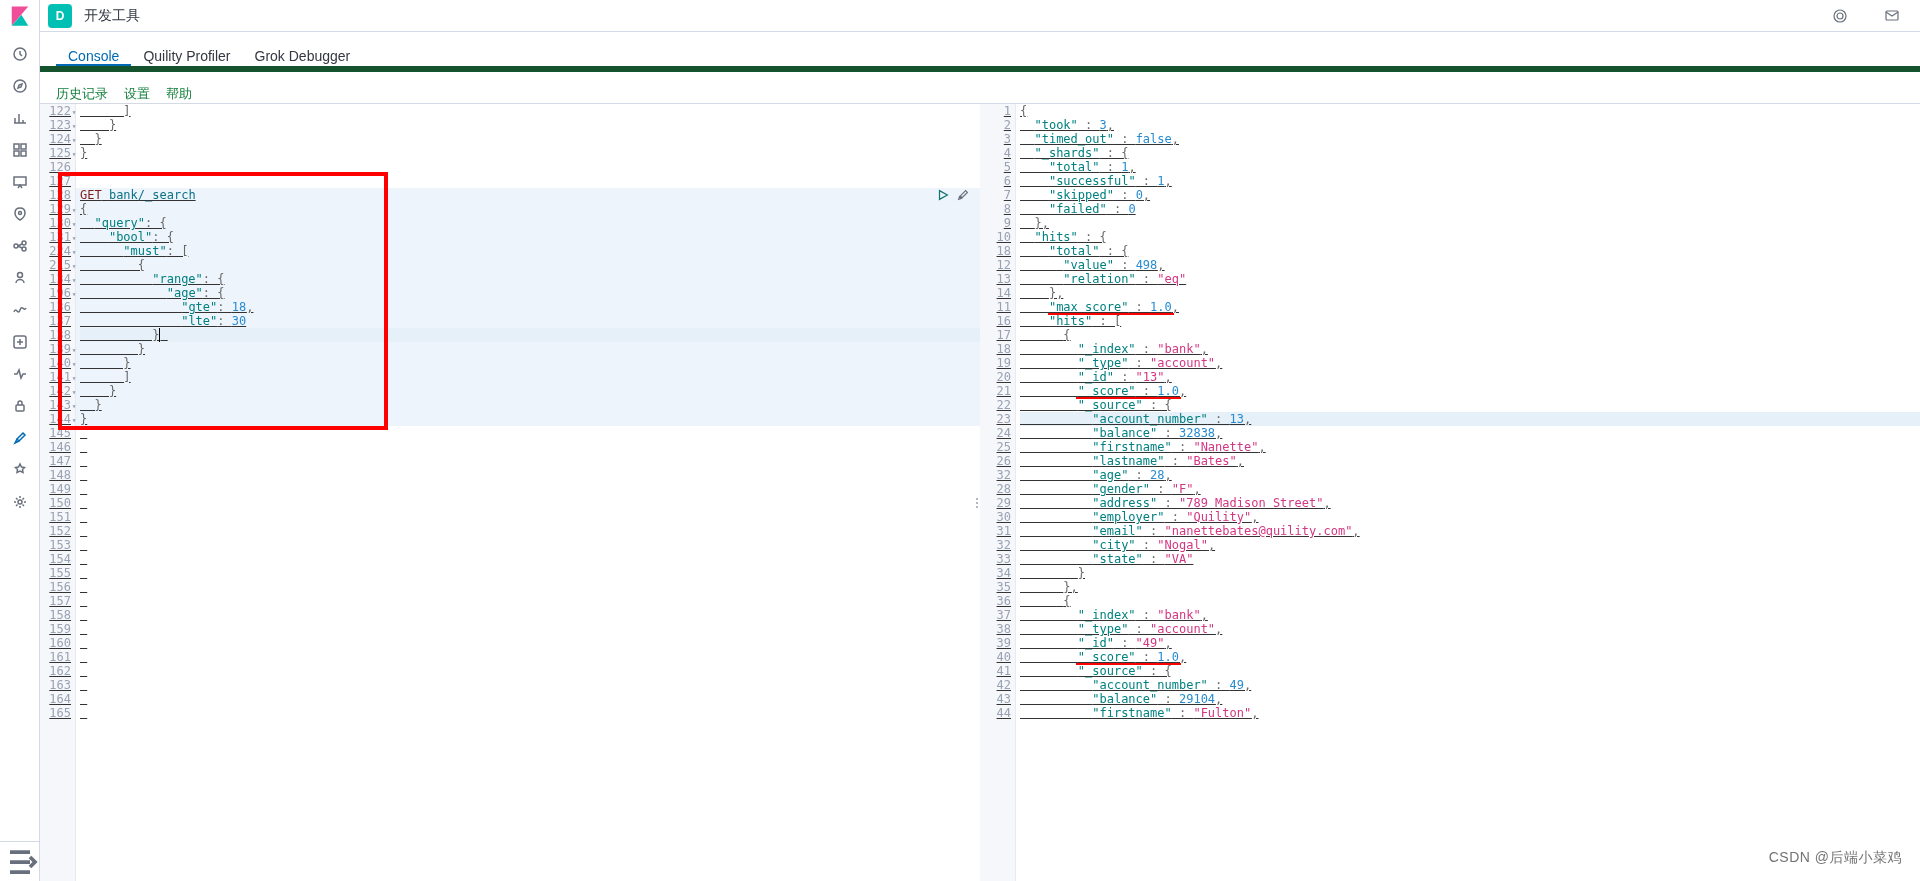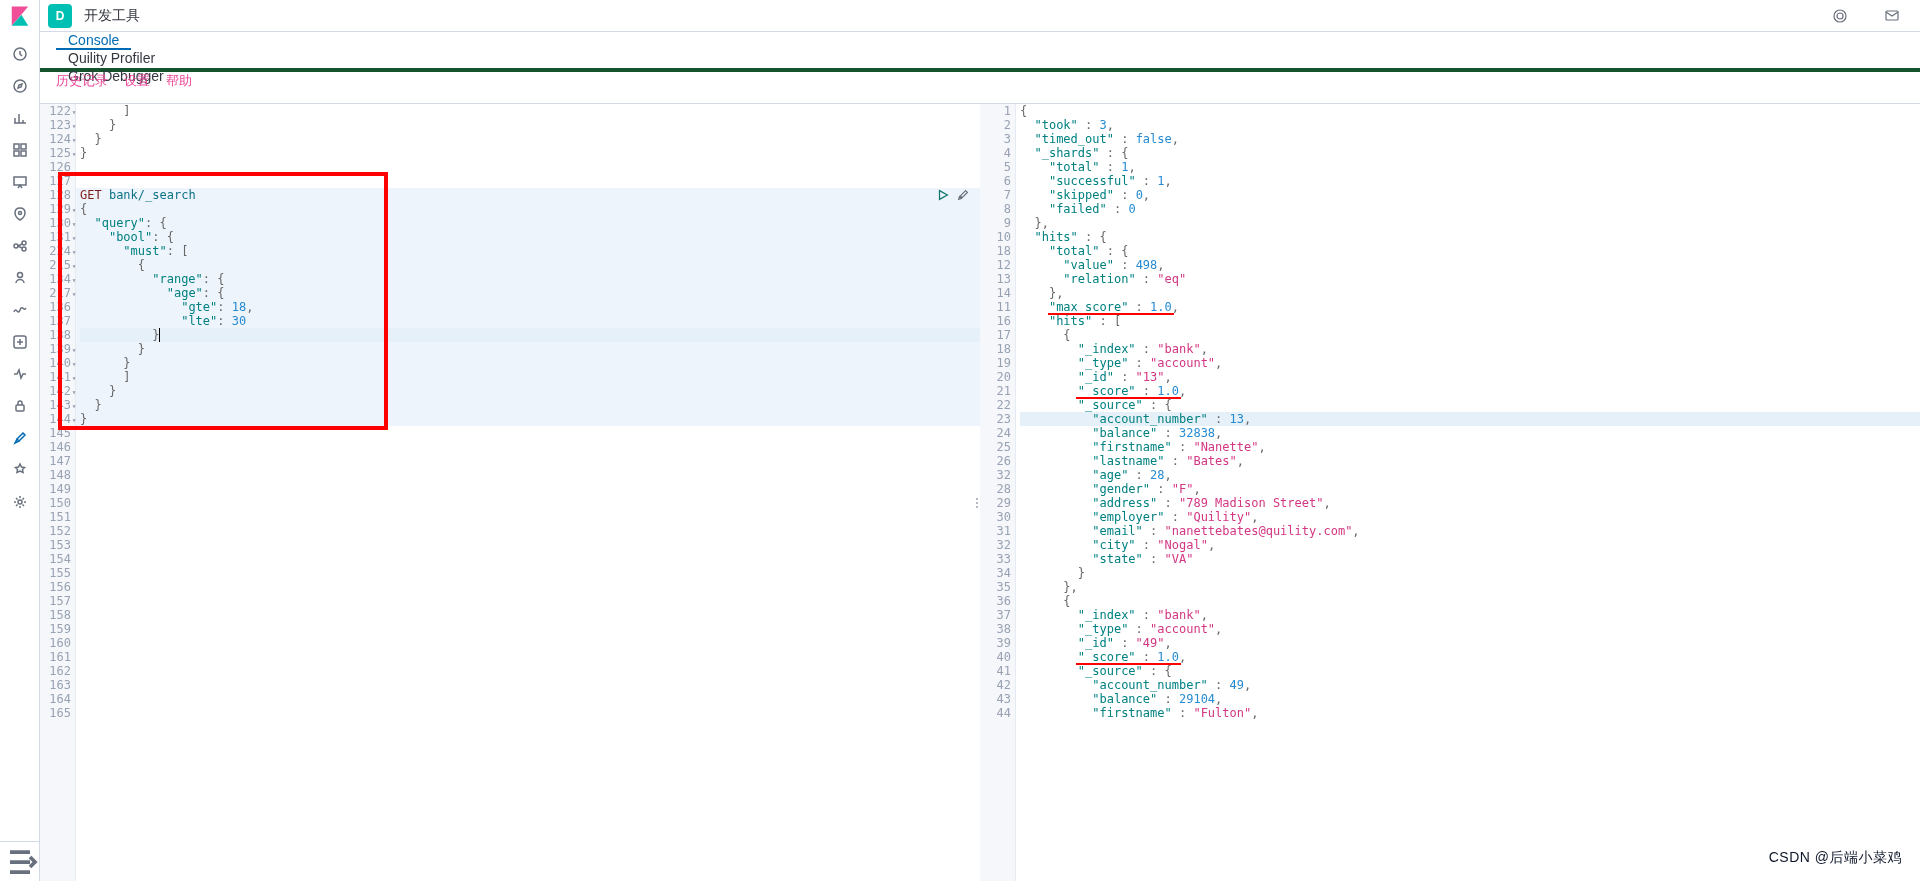--- a/index.html
+++ b/index.html
@@ -10,27 +10,27 @@
 .logo svg { width: 22px; height: 22px; }
 .navicon { width: 40px; height: 32px; display: flex; align-items: center; justify-content: center; color: #69707d; cursor: pointer; }
 .navicon.active { color: #006bb4; }
 .navicon svg { width: 16px; height: 16px; }
 .collapse-btn { margin-top: auto; width: 40px; height: 40px; display:flex; align-items:center; justify-content:center; border-top:1px solid #d3dae6; color:#69707d; cursor:pointer;}
 .main { flex: 1; display: flex; flex-direction: column; }
 .topbar { height: 32px; border-bottom: 1px solid #d3dae6; display: flex; align-items: center; padding: 0 8px; }
 .breadcrumb-chip { width: 24px; height: 24px; background: #00bfb3; color: #fff; display: flex; align-items: center; justify-content: center; font-weight: bold; border-radius: 4px; margin-right: 12px; font-size:12px;}
 .breadcrumb-text { font-size: 14px; color: #343741; }
 .topbar-right { margin-left: auto; display: flex; gap: 12px; }
-.tabbar { height: 40px; border-bottom: 4px solid #14532d; display: flex; align-items: flex-start; padding: 0 16px; flex-direction: column; }
+.tabbar { height: 40px; border-bottom: 6px solid #14532d; display: flex; align-items: flex-end; padding: 0 16px; }
 .tab { padding: 0 12px; display: flex; align-items: center; font-size: 14px; color: #343741; cursor: pointer; border-bottom: 2px solid transparent; }
 .tab.active { color: #006bb4; border-bottom-color: #006bb4; }
-.subtabs { height: 32px; display: flex; align-items: flex-start; padding: 0 16px; gap: 16px; font-size: 13px; color: #ec4899; border-bottom: 1px solid #d3dae6;}
+.subtabs { height: 32px; display: flex; align-items: flex-end; padding: 0 16px; gap: 16px; font-size: 13px; color: #15803d; border-bottom: 1px solid #d3dae6;}
 .subtabs span { cursor: pointer; }
 .panes { flex: 1; display: flex; position: relative; }
-.pane { flex: 1; display: flex; overflow: hidden; position: relative; }
+.pane { flex: 1; display: flex; overflow: hidden; position: relative; text-decoration: underline; }
 .gutter { width: 36px; background: #f5f7fa; border-right: 1px solid #e6ebf2; font-family: Menlo, Monaco, Consolas, monospace; font-size: 12px; color: #98a2b3; text-align: right; }
 .gutter .ln { height: 14px; line-height: 14px; padding-right: 4px; position: relative;}
 .gutter .fold::after { content: "▸"; font-size:8px; position:absolute; right:-2px; top:2px; color:#98a2b3; transform: rotate(90deg); display:inline-block;}
 .code { flex: 1; font-family: Menlo, Monaco, Consolas, monospace; font-size: 12px; line-height: 14px; white-space: pre; color: #333; padding-left: 4px; position: relative;}
 .code .row { height: 14px; }
 .hl-row { background: #e6f0f8; }
 .method { color: #7f1d1d; }
 .path { color: #0b7285; }
 .key { color: #008080; }
 .str { color: #d33682; }
@@ -38,21 +38,21 @@
 .bool { color: #268bd2; }
 .punc { color: #666; }
 .cursor { border-left: 1px solid #000; animation: blink 1s step-end infinite; }
 @keyframes blink { 50% { border-color: transparent; } }
 .redbox { position: absolute; border: 4px solid #ff0000; pointer-events: none; z-index: 5; }
 .redline { position: absolute; height: 2px; background: #ff0000; z-index: 5; pointer-events: none; }
 .run-btns { position: absolute; right: 10px; display: flex; gap: 6px; color: #006bb4; z-index:4;}
 .run-btns svg { width:14px; height:14px; cursor:pointer;}
 .resize-handle { position:absolute; width:8px; height:20px; top:50%; display:flex; flex-direction:column; justify-content:center; gap:2px; color:#98a2b3; cursor:col-resize;}
 .resize-handle span{width:2px;height:2px;background:#98a2b3;border-radius:50%;}
-.watermark { position: fixed; right: 18px; bottom: 14px; font-size: 14px; color: #0f172a; font-weight: 400; letter-spacing: 0.5px; z-index: 50; pointer-events: none; }
+.watermark { position: fixed; right: 18px; bottom: 14px; font-size: 14px; color: #737373; font-weight: 400; letter-spacing: 0.5px; z-index: 50; pointer-events: none; }
 .hl-block { position:absolute; background:#eef4fb; z-index:0; }
 .right-gutter { width: 36px; }
 </style>
 </head>
 <body>
 
 <div class="app">
   <div class="sidenav">
     <div class="logo">
       <svg viewBox="0 0 32 32">
@@ -200,21 +200,21 @@
             <div class="ln fold">125</div>
             <div class="ln">126</div>
             <div class="ln">127</div>
             <div class="ln">128</div>
             <div class="ln fold">129</div>
             <div class="ln fold">130</div>
             <div class="ln fold">131</div>
             <div class="ln fold">224</div>
             <div class="ln fold">215</div>
             <div class="ln fold">134</div>
-            <div class="ln fold">217</div>
+            <div class="ln fold">196</div>
             <div class="ln">136</div>
             <div class="ln">137</div>
             <div class="ln">138</div>
             <div class="ln fold">139</div>
             <div class="ln fold">140</div>
             <div class="ln fold">141</div>
             <div class="ln fold">142</div>
             <div class="ln fold">143</div>
             <div class="ln fold">144</div>
             <div class="ln">145</div>

